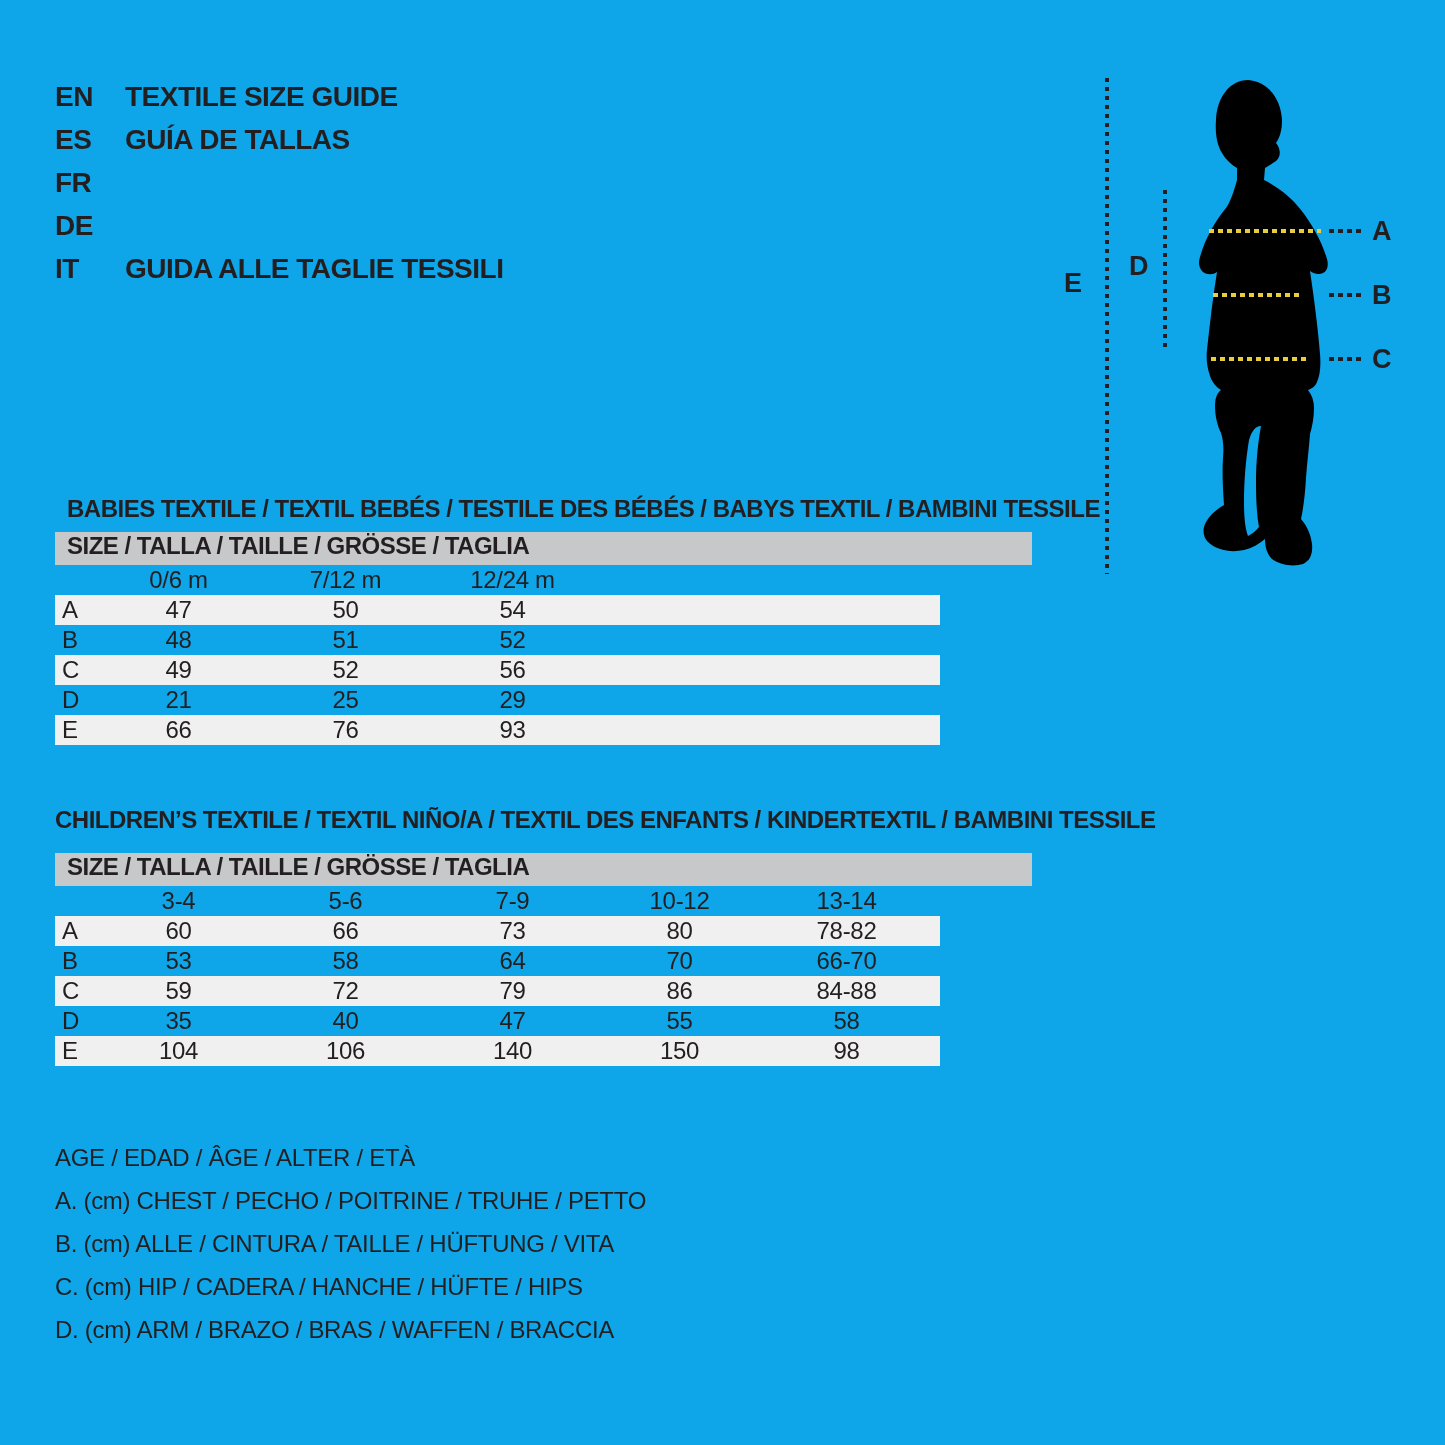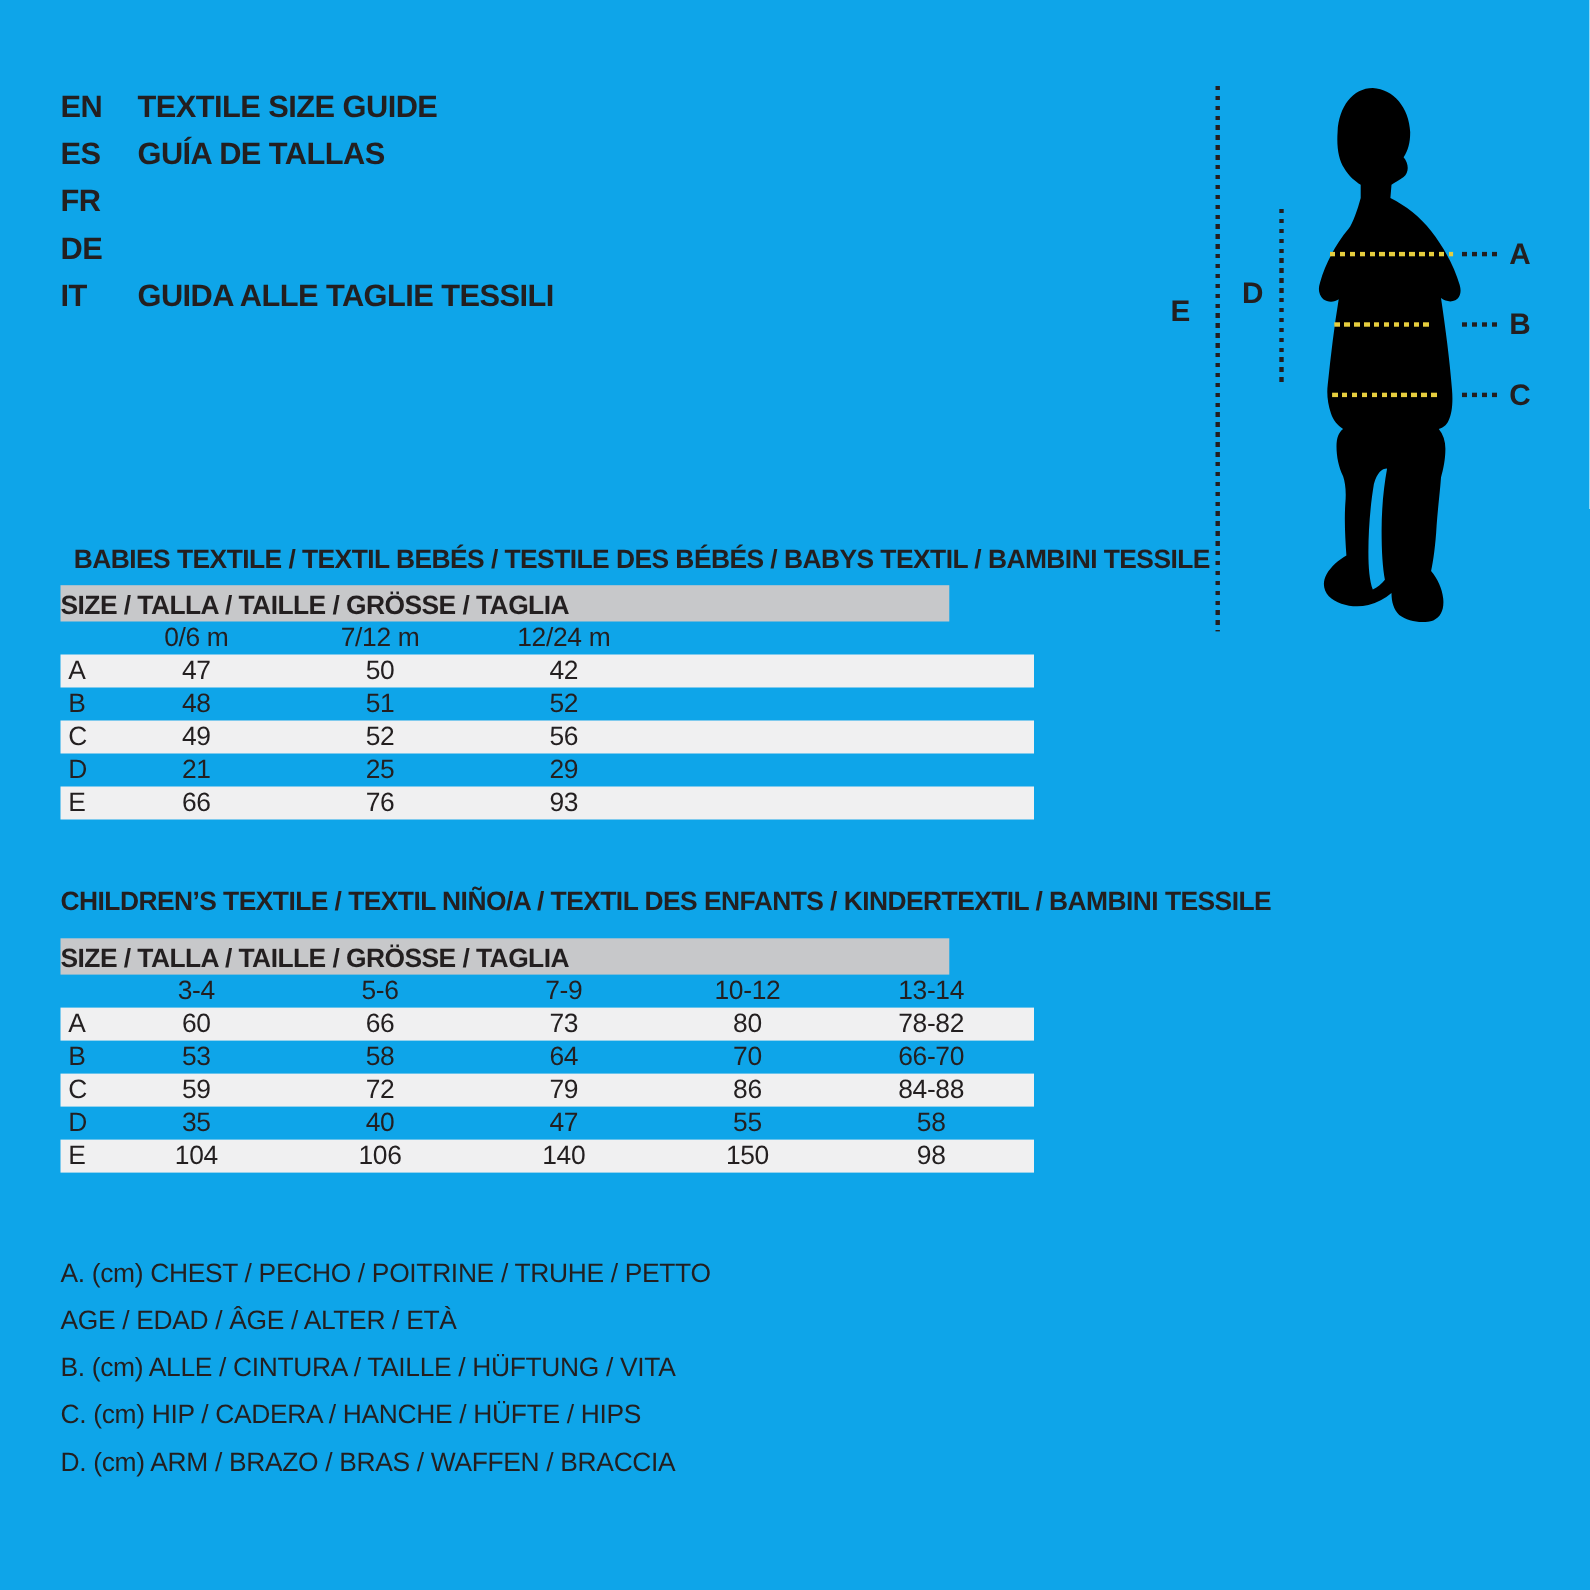--- a/index.html
+++ b/index.html
@@ -36,23 +36,23 @@
   }
 
   
   .section-title {
     position: absolute; left: 55px; height: 33px; line-height: 33px;
     font-weight: 700; font-size: 24px; letter-spacing: -0.5px; white-space: nowrap;
   }
 
   
   .size-bar {
-    position: absolute; left: 55px; width: 808px; height: 33px;
-    background: #c7c8ca; box-sizing: border-box; padding-left: 0;
-    display: flex; align-items: flex-end;
+    position: absolute; left: 55px; width: 977px; height: 33px;
+    background: #c7c8ca; box-sizing: border-box; padding-left: 12px;
+    display: flex; align-items: flex-start;
     font-weight: 700; font-size: 24px; letter-spacing: -0.5px; white-space: nowrap;
   }
 
   
   .size-table { position: absolute; left: 55px; width: 885px; font-size: 24px; letter-spacing: -0.3px; }
   .trow { display: grid; height: 30px; align-items: center; }
   .babies-grid   { grid-template-columns: 40px 167px 167px 167px 1fr; }
   .children-grid { grid-template-columns: 40px 167px 167px 167px 167px 167px 1fr; }
   .trow.shade { background: #f0f0f1; }
   .tc { text-align: center; }
@@ -165,21 +165,21 @@
     <div class="trow babies-grid">
       <span></span>
       <span class="tc">0/6 m</span>
       <span class="tc">7/12 m</span>
       <span class="tc">12/24 m</span>
     </div>
     <div class="trow babies-grid shade">
       <span class="tl">A</span>
       <span class="tc">47</span>
       <span class="tc">50</span>
-      <span class="tc">42</span>
+      <span class="tc">54</span>
     </div>
     <div class="trow babies-grid">
       <span class="tl">B</span>
       <span class="tc">48</span>
       <span class="tc">51</span>
       <span class="tc">52</span>
     </div>
     <div class="trow babies-grid shade">
       <span class="tl">C</span>
       <span class="tc">49</span>
@@ -249,20 +249,20 @@
       <span class="tl">E</span>
       <span class="tc">104</span>
       <span class="tc">106</span>
       <span class="tc">140</span>
       <span class="tc">150</span>
       <span class="tc">98</span>
     </div>
   </div>
 
   <section class="legend">
+    <div class="legend-line">AGE / EDAD / ÂGE / ALTER / ETÀ</div>
     <div class="legend-line">A. (cm) CHEST / PECHO / POITRINE / TRUHE / PETTO</div>
-    <div class="legend-line">AGE / EDAD / ÂGE / ALTER / ETÀ</div>
     <div class="legend-line">B. (cm) ALLE / CINTURA / TAILLE / HÜFTUNG / VITA</div>
     <div class="legend-line">C. (cm) HIP / CADERA / HANCHE / HÜFTE / HIPS</div>
     <div class="legend-line">D. (cm) ARM / BRAZO / BRAS / WAFFEN / BRACCIA</div>
   </section>
 
 </div>
 
 </body></html>

